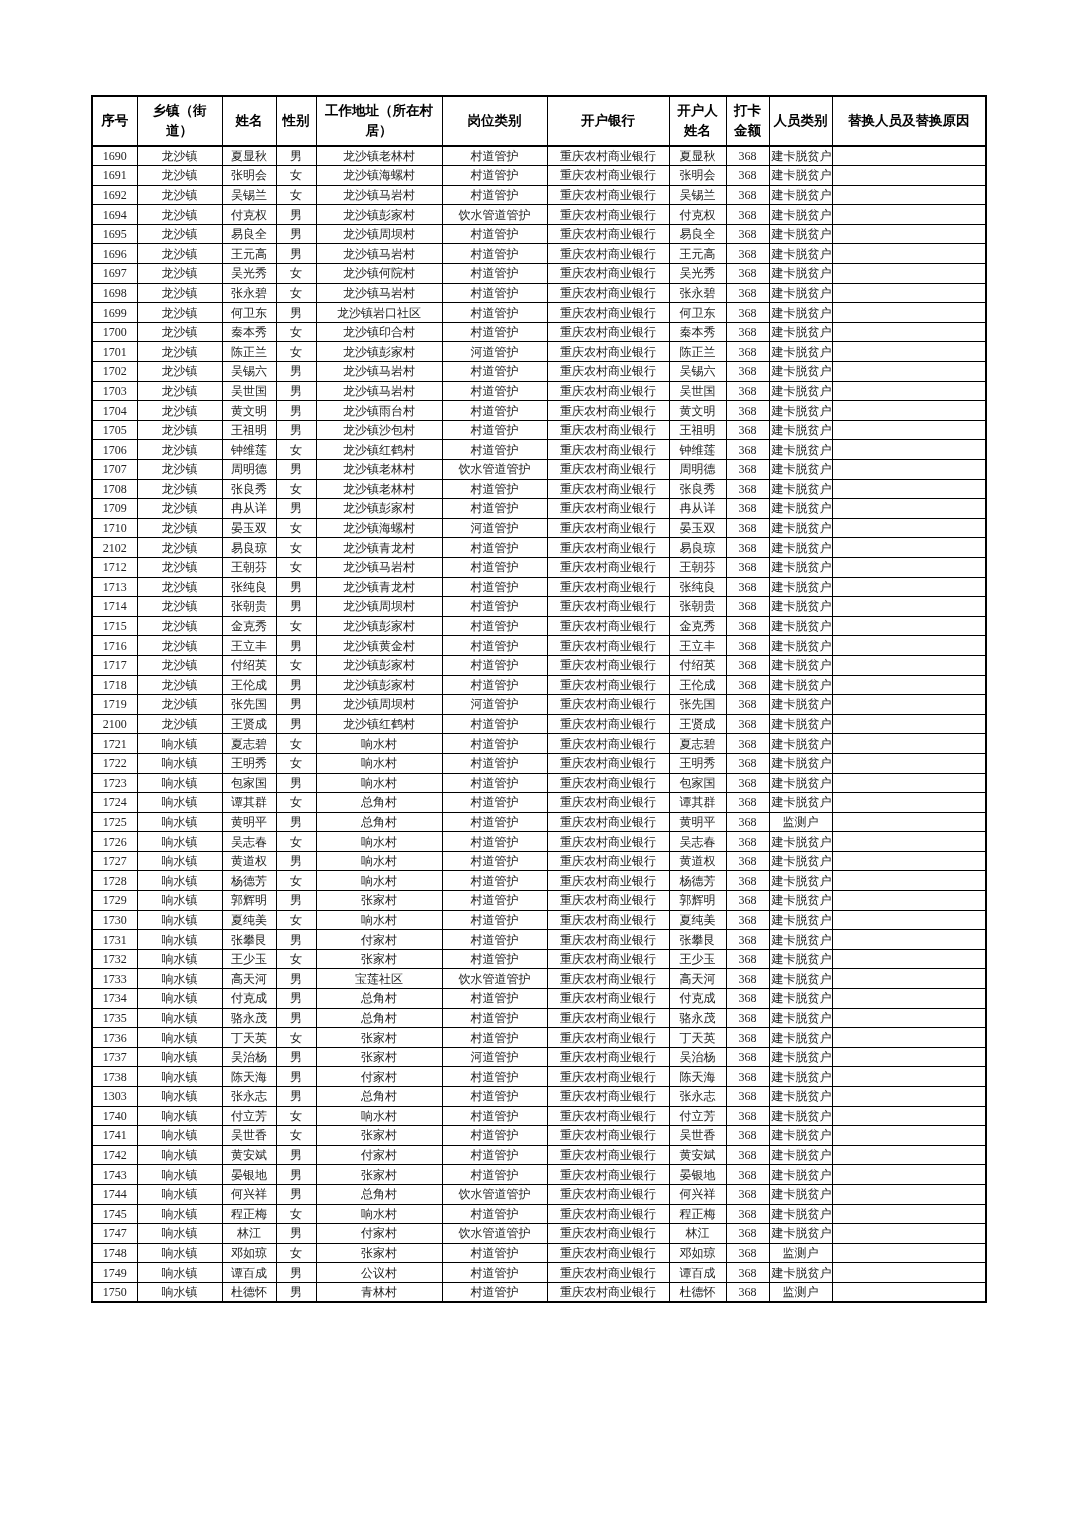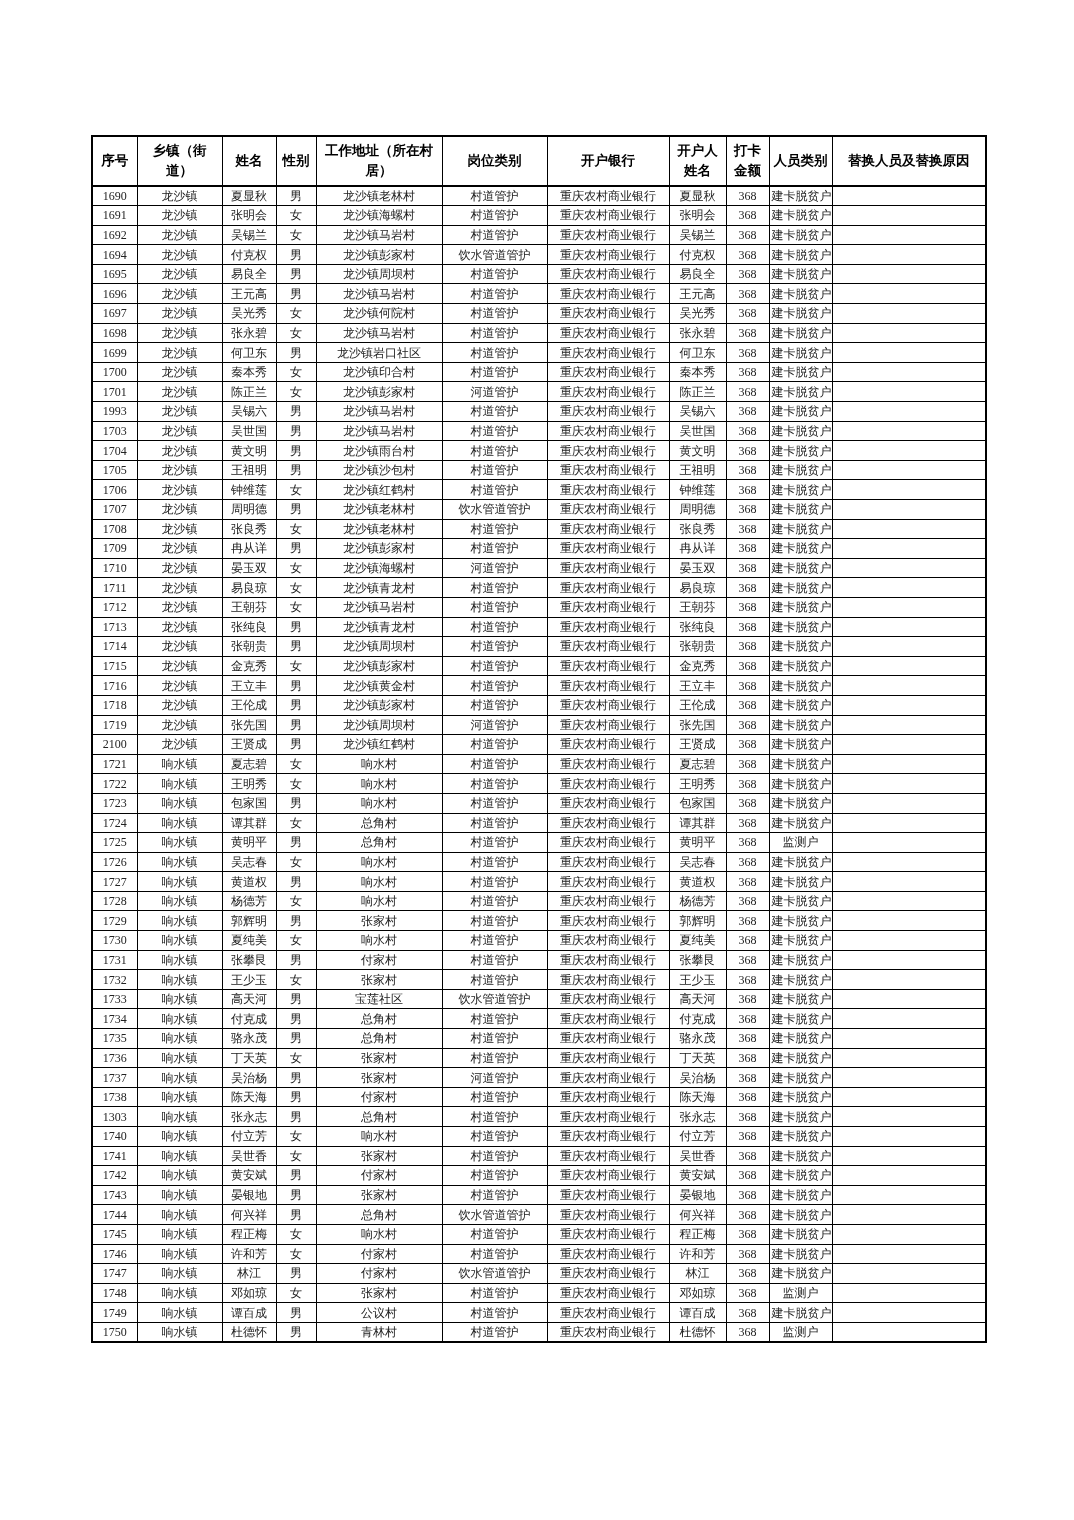--- a/index.html
+++ b/index.html
@@ -17,21 +17,20 @@
     color: #000000;
   }
   table.roster {
     position: absolute;
     left: 91px;
     top: 95px;
     width: 894px;
     border-collapse: collapse;
     table-layout: fixed;
     border: 2px solid #000000;
-    margin-top: 40px;
   }
   table.roster th,
   table.roster td {
     border: 1px solid #000000;
     text-align: center;
     vertical-align: middle;
     padding: 0 2px;
     overflow: hidden;
     box-sizing: border-box;
   }
@@ -227,21 +226,21 @@
           <td>女</td>
           <td>龙沙镇彭家村</td>
           <td>河道管护</td>
           <td>重庆农村商业银行</td>
           <td>陈正兰</td>
           <td>368</td>
           <td>建卡脱贫户</td>
           <td></td>
         </tr>
         <tr>
-          <td>1993</td>
+          <td>1702</td>
           <td>龙沙镇</td>
           <td>吴锡六</td>
           <td>男</td>
           <td>龙沙镇马岩村</td>
           <td>村道管护</td>
           <td>重庆农村商业银行</td>
           <td>吴锡六</td>
           <td>368</td>
           <td>建卡脱贫户</td>
           <td></td>
@@ -344,21 +343,21 @@
           <td>女</td>
           <td>龙沙镇海螺村</td>
           <td>河道管护</td>
           <td>重庆农村商业银行</td>
           <td>晏玉双</td>
           <td>368</td>
           <td>建卡脱贫户</td>
           <td></td>
         </tr>
         <tr>
-          <td>1711</td>
+          <td>2102</td>
           <td>龙沙镇</td>
           <td>易良琼</td>
           <td>女</td>
           <td>龙沙镇青龙村</td>
           <td>村道管护</td>
           <td>重庆农村商业银行</td>
           <td>易良琼</td>
           <td>368</td>
           <td>建卡脱贫户</td>
           <td></td>
@@ -417,20 +416,33 @@
         </tr>
         <tr>
           <td>1716</td>
           <td>龙沙镇</td>
           <td>王立丰</td>
           <td>男</td>
           <td>龙沙镇黄金村</td>
           <td>村道管护</td>
           <td>重庆农村商业银行</td>
           <td>王立丰</td>
+          <td>368</td>
+          <td>建卡脱贫户</td>
+          <td></td>
+        </tr>
+        <tr>
+          <td>1717</td>
+          <td>龙沙镇</td>
+          <td>付绍英</td>
+          <td>女</td>
+          <td>龙沙镇彭家村</td>
+          <td>村道管护</td>
+          <td>重庆农村商业银行</td>
+          <td>付绍英</td>
           <td>368</td>
           <td>建卡脱贫户</td>
           <td></td>
         </tr>
         <tr>
           <td>1718</td>
           <td>龙沙镇</td>
           <td>王伦成</td>
           <td>男</td>
           <td>龙沙镇彭家村</td>
@@ -781,33 +793,20 @@
         </tr>
         <tr>
           <td>1745</td>
           <td>响水镇</td>
           <td>程正梅</td>
           <td>女</td>
           <td>响水村</td>
           <td>村道管护</td>
           <td>重庆农村商业银行</td>
           <td>程正梅</td>
-          <td>368</td>
-          <td>建卡脱贫户</td>
-          <td></td>
-        </tr>
-        <tr>
-          <td>1746</td>
-          <td>响水镇</td>
-          <td>许和芳</td>
-          <td>女</td>
-          <td>付家村</td>
-          <td>村道管护</td>
-          <td>重庆农村商业银行</td>
-          <td>许和芳</td>
           <td>368</td>
           <td>建卡脱贫户</td>
           <td></td>
         </tr>
         <tr>
           <td>1747</td>
           <td>响水镇</td>
           <td>林江</td>
           <td>男</td>
           <td>付家村</td>

